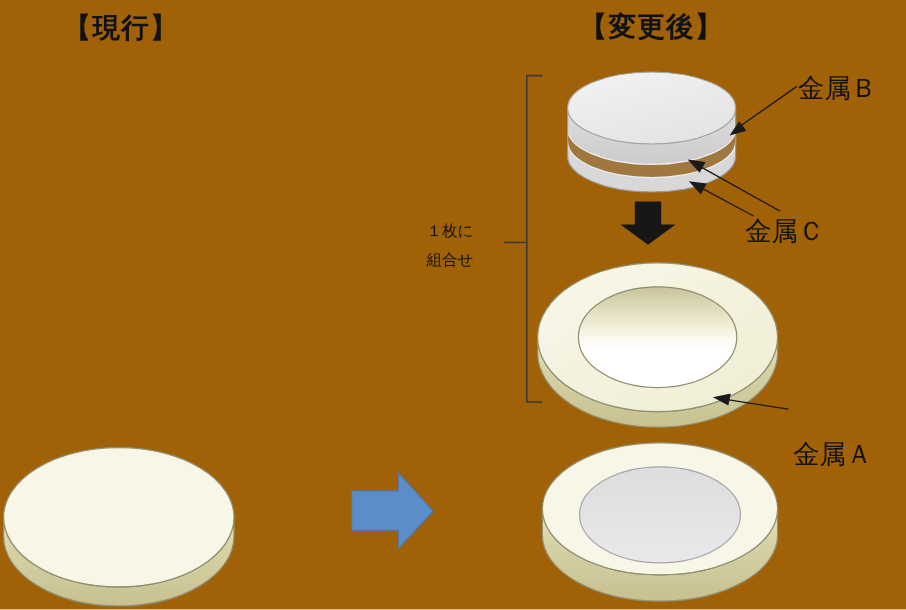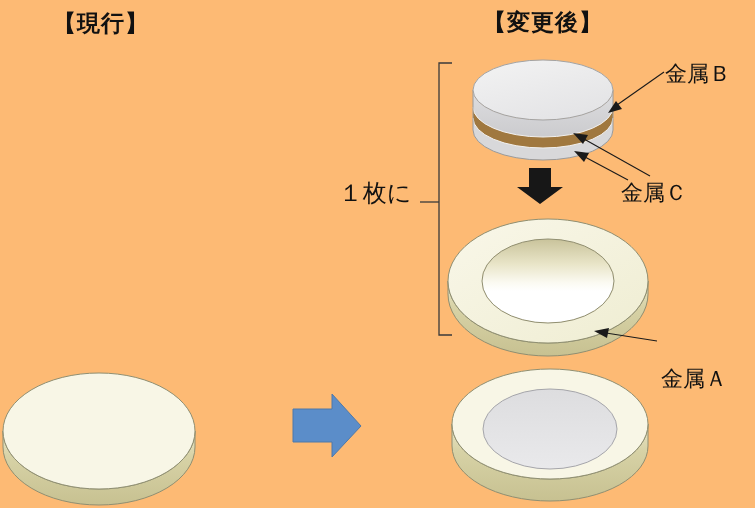--- a/index.html
+++ b/index.html
@@ -1,28 +1,28 @@
 <!DOCTYPE html>
 <html><head>
 <meta charset="utf-8">
 <style>
   html,body{margin:0;padding:0;background:#fff;}
   .canvas{
     position:relative;
     width:755px;height:508px;
-    background:#fdba74;
+    background:#a16207;
     overflow:hidden;
     font-family:"Liberation Serif","DejaVu Serif",serif;
     color:#1a1a1a;
   }
   .layer-svg{position:absolute;left:0;top:0;}
   .txt{position:absolute;white-space:nowrap;}
   .title{font-size:23px;font-weight:600;letter-spacing:1px;color:#111;}
   .label{font-size:22px;color:#111;}
-  .note{font-size:24px;line-height:24px;text-align:center;color:#111;}
+  .note{font-size:13px;line-height:24px;text-align:center;color:#111;}
 </style>
 </head>
 <body>
 
 <div class="canvas">
 
   <svg class="layer-svg" width="755" height="508" viewBox="0 0 755 508">
     <defs>
       <linearGradient id="gradTopGray" x1="0" y1="0" x2="0.6" y2="1">
         <stop offset="0" stop-color="#F3F3F3"></stop>
@@ -116,15 +116,16 @@
   <div class="txt title" style="left:483px;top:7px;">【変更後】</div>
 
   <div class="txt label" style="left:665px;top:59px;">金属Ｂ</div>
 
   <div class="txt label" style="left:621px;top:178px;">金属Ｃ</div>
 
   <div class="txt label" style="left:661px;top:329px;margin-top:35px;">金属Ａ</div>
 
   <div class="txt note" style="left:338px;top:181px;width:74px;">
     <div>１枚に</div>
+    <div>組合せ</div>
   </div>
 
 </div>
 
 </body></html>

